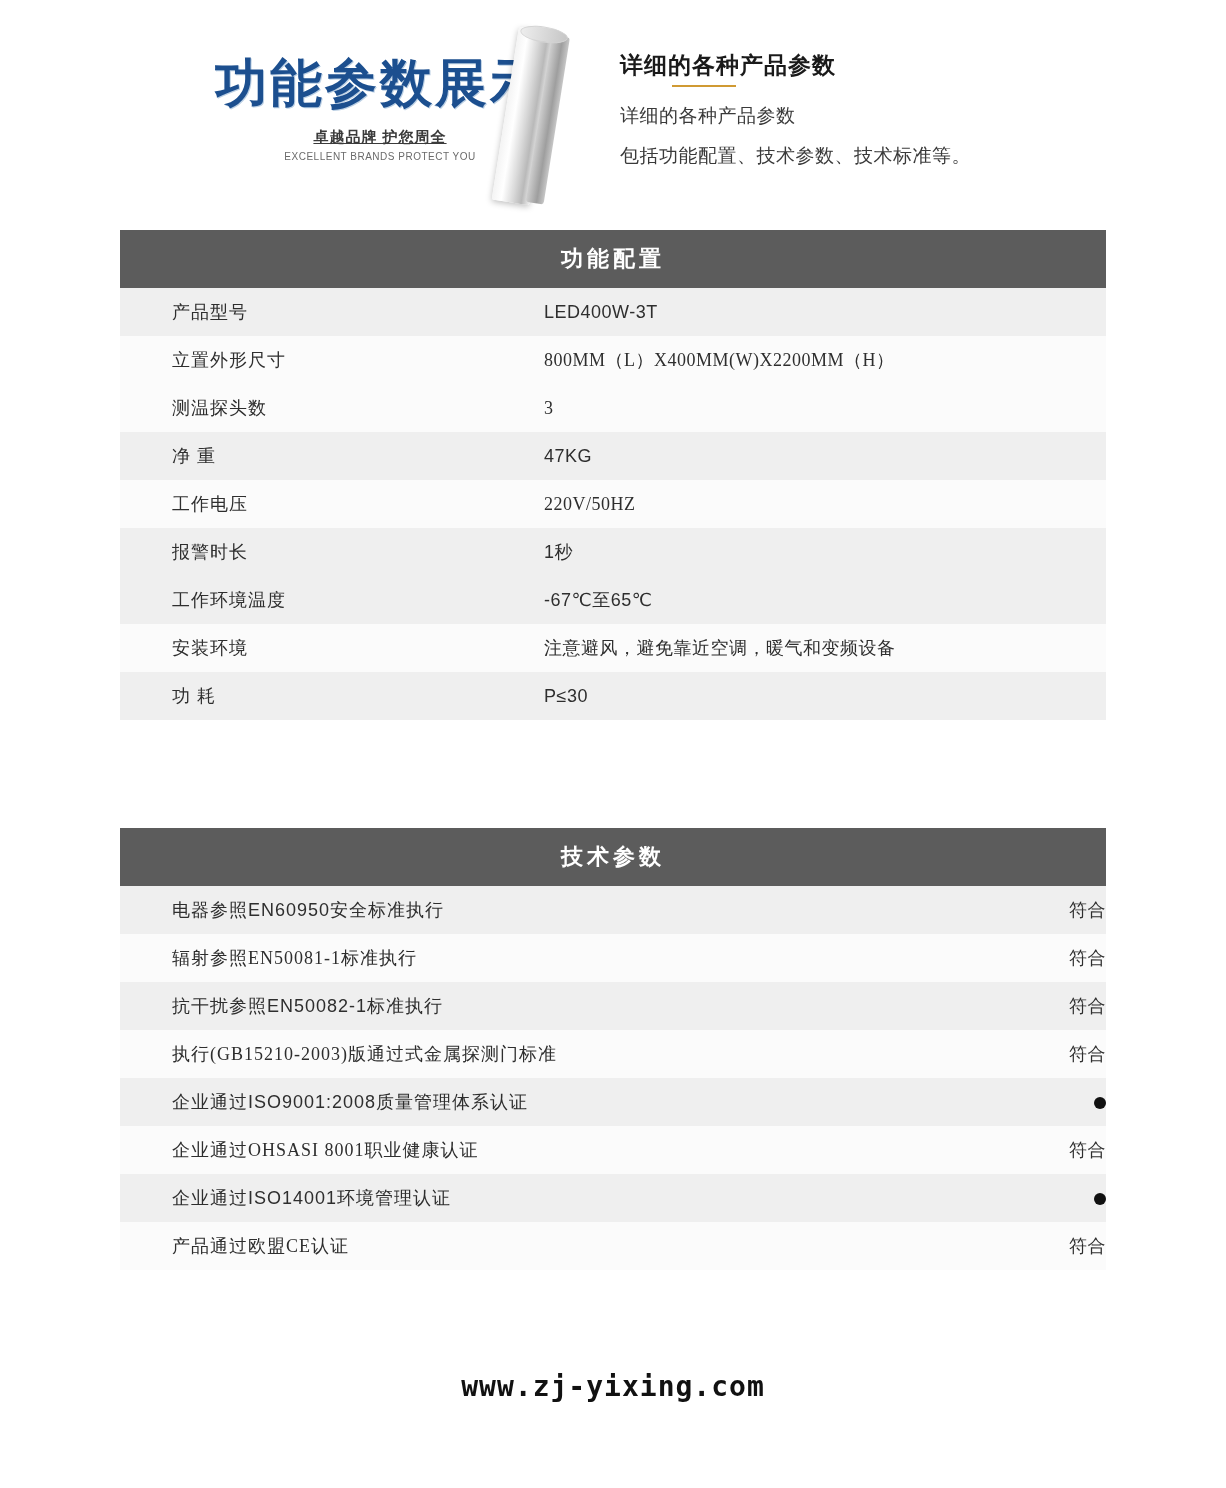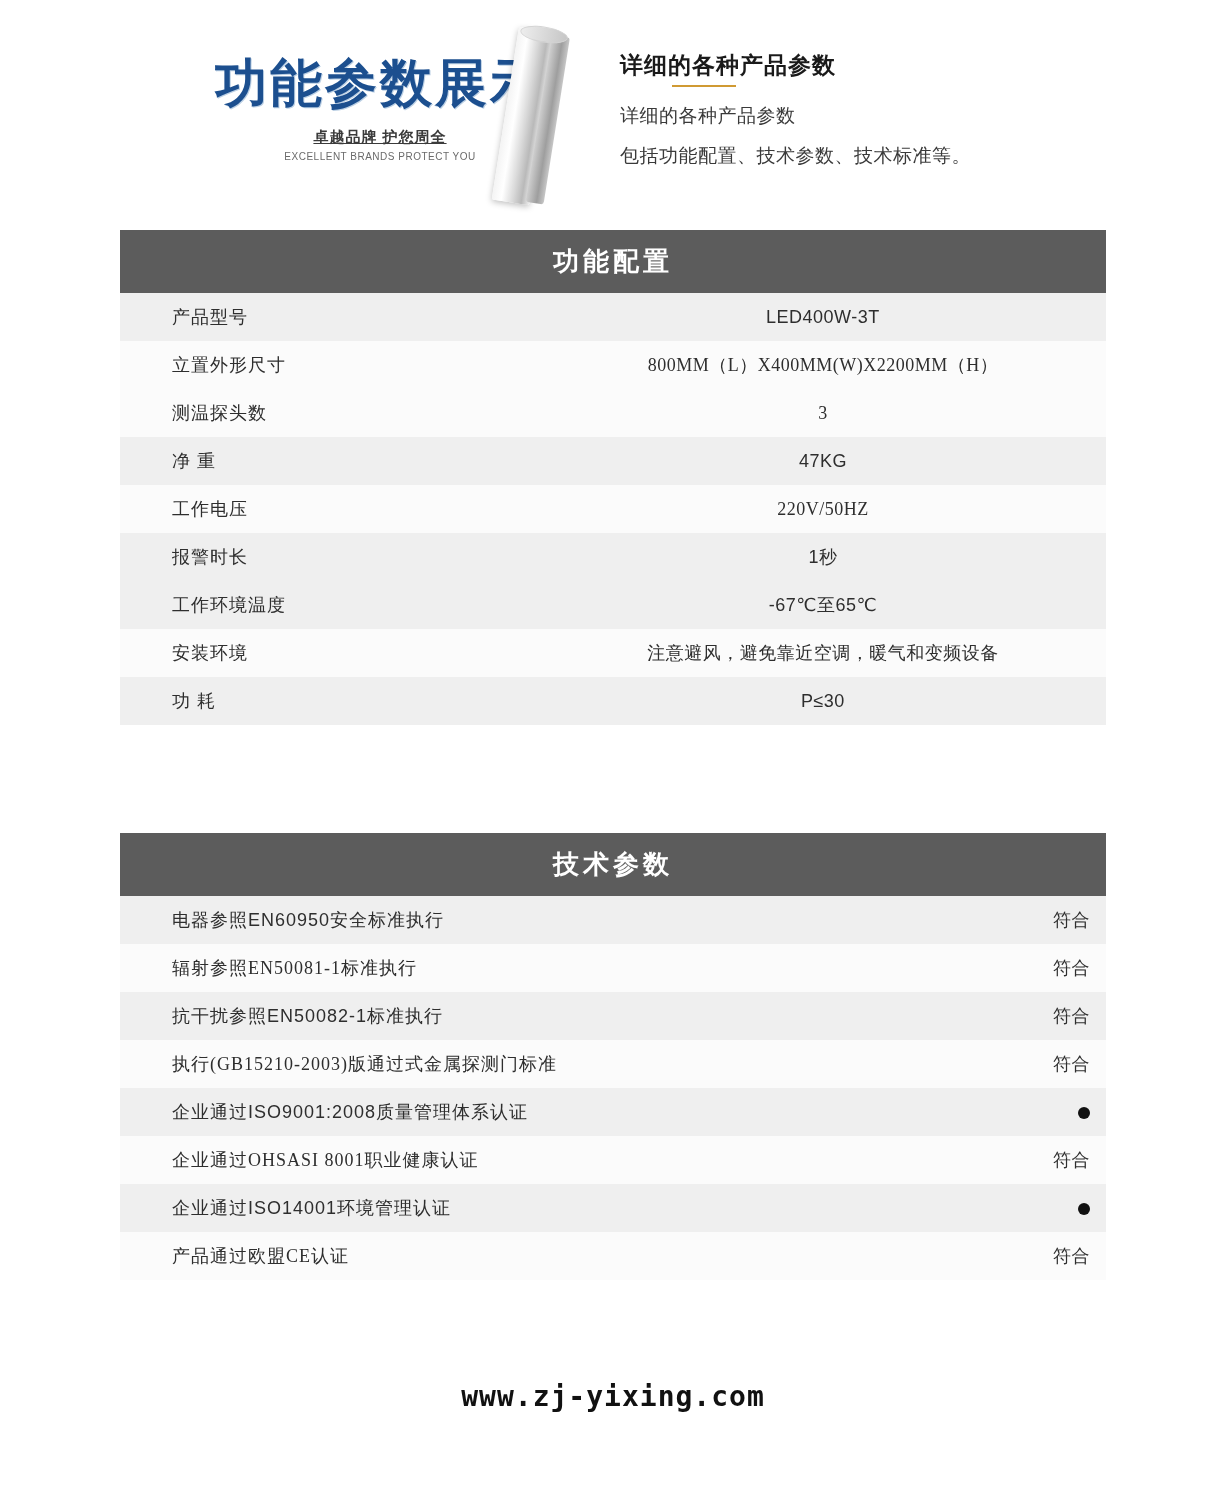--- a/index.html
+++ b/index.html
@@ -125,47 +125,47 @@
     border-collapse: collapse;
     table-layout: fixed;
   }
   .table-wrap {
     width: 986px;
     margin: 0 auto;
   }
   .tbl-header {
     background: #5c5c5c;
     color: #ffffff;
-    font-size: 26px;
+    font-size: 22px;
     font-weight: bold;
     letter-spacing: 4px;
     text-align: center;
     padding: 14px 8px;
   }
   .spec-table td {
     font-size: 18px;
-    padding: 12px 16px;
+    padding: 12px 0;
     color: #2e2e2e;
   }
   .spec-table tr.odd td { background: #efefef; }
   .spec-table tr.even td { background: #fbfbfb; font-family: Liberation Serif, serif; }
   .cell-label {
     width: 48%;
     padding-left: 52px !important;
     letter-spacing: 1px;
   }
   .cell-value {
     width: 52%;
     text-align: center;
     letter-spacing: 0.5px;
   }
 
   
   .t1 .cell-label { width: 40%; }
-  .t1 .cell-value { width: 60%; text-align: center; }
+  .t1 .cell-value { width: 60%; text-align: left; }
 
   .t2 .cell-label { width: 55%; }
   .t2 .cell-value { width: 45%; text-align: right; }
 
   .dot {
     display: inline-block;
     width: 12px;
     height: 12px;
     background: #111;
     border-radius: 50%;

